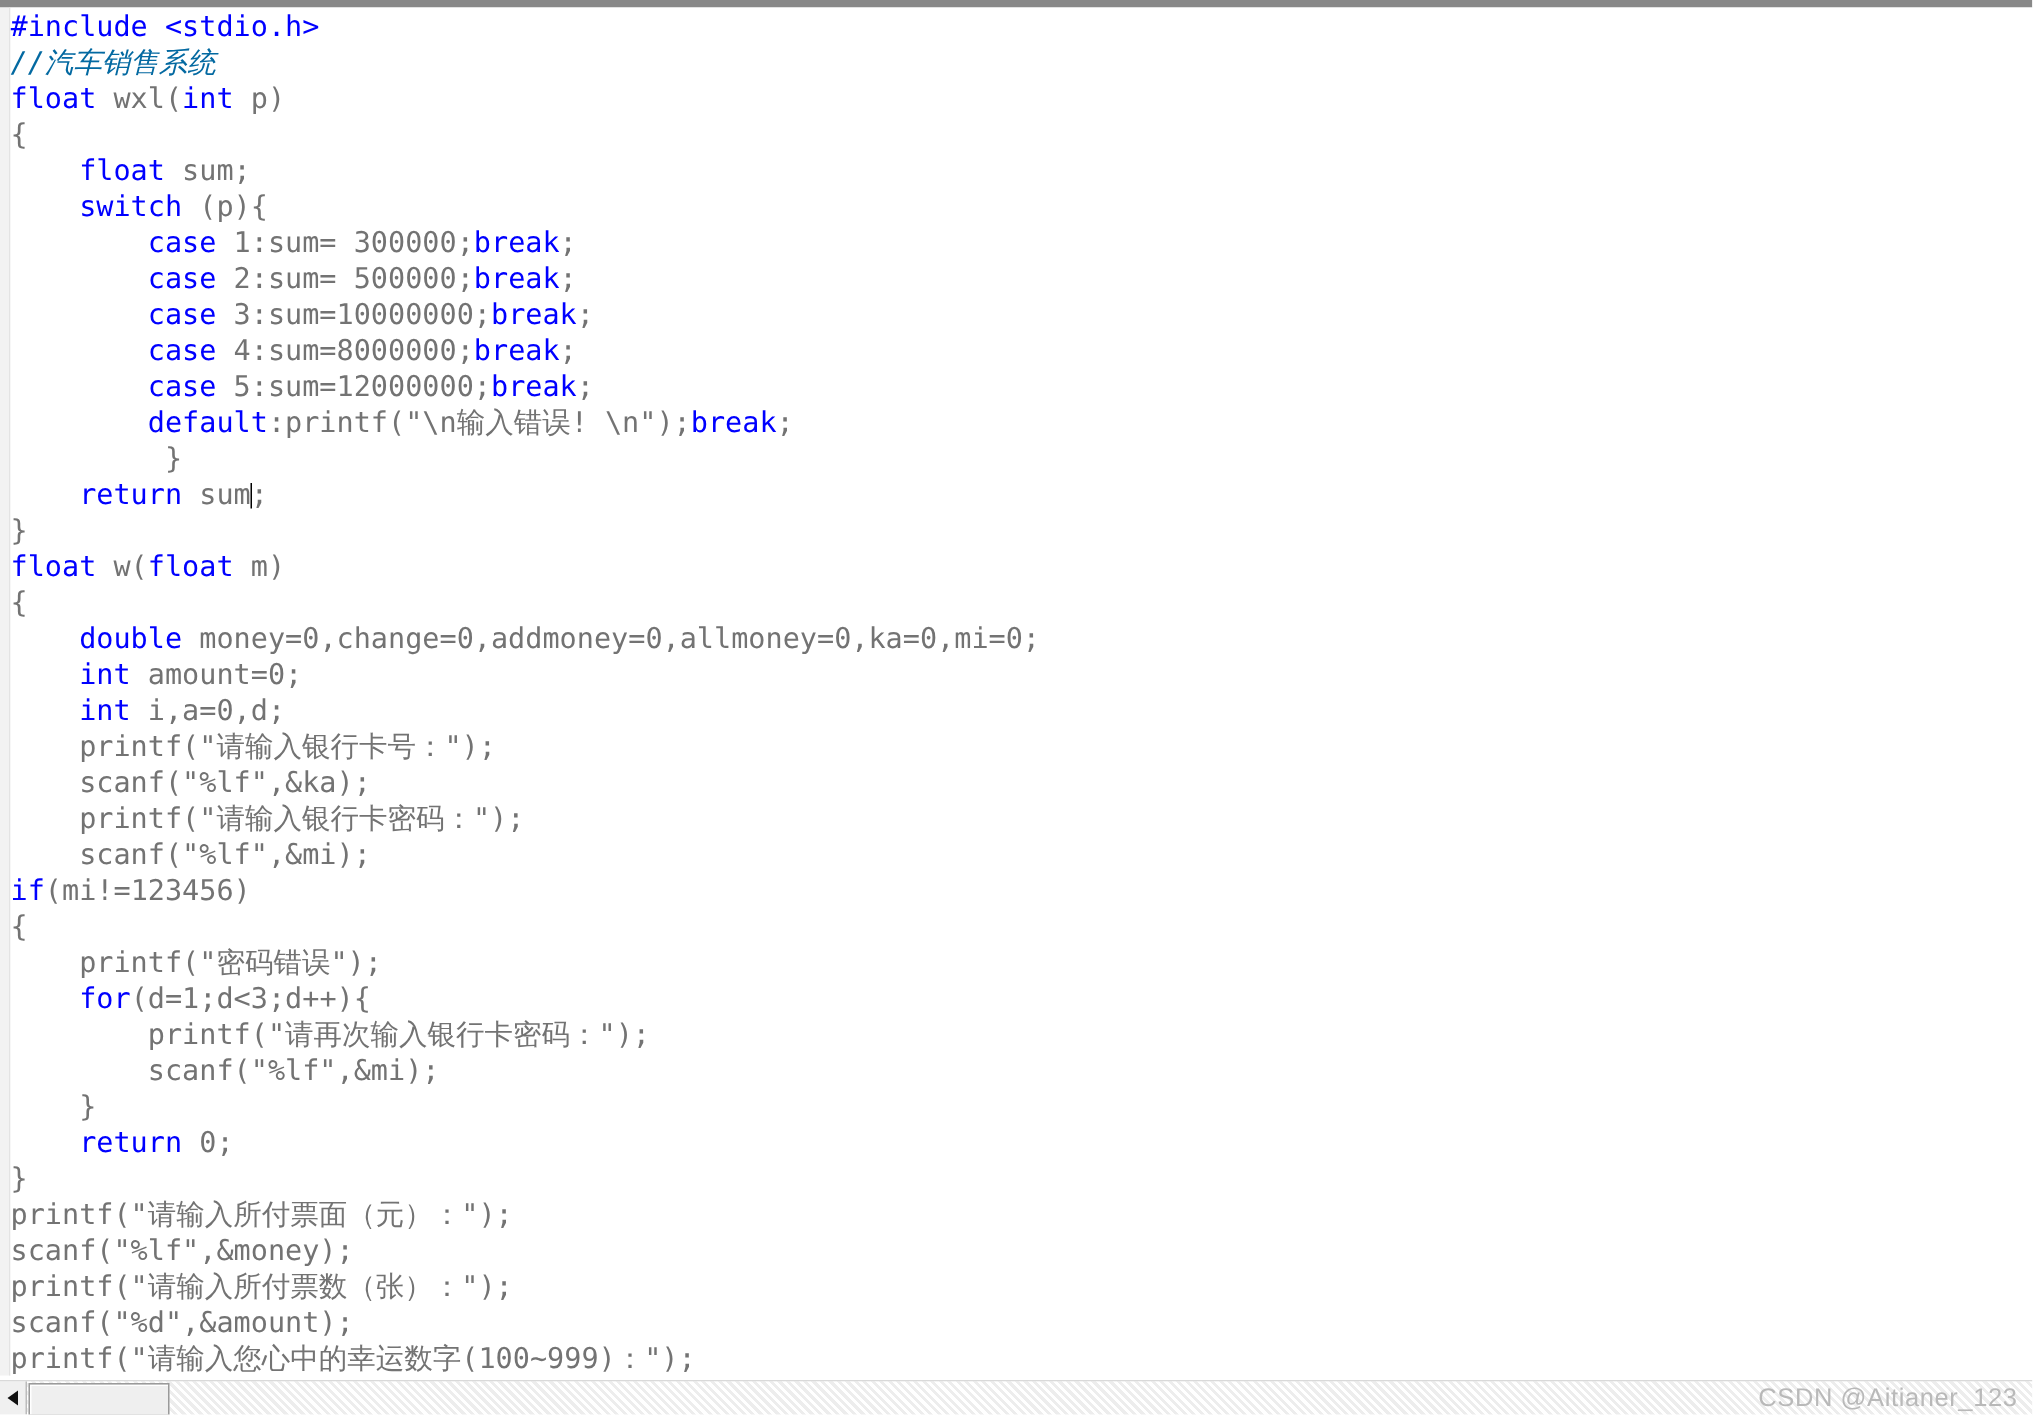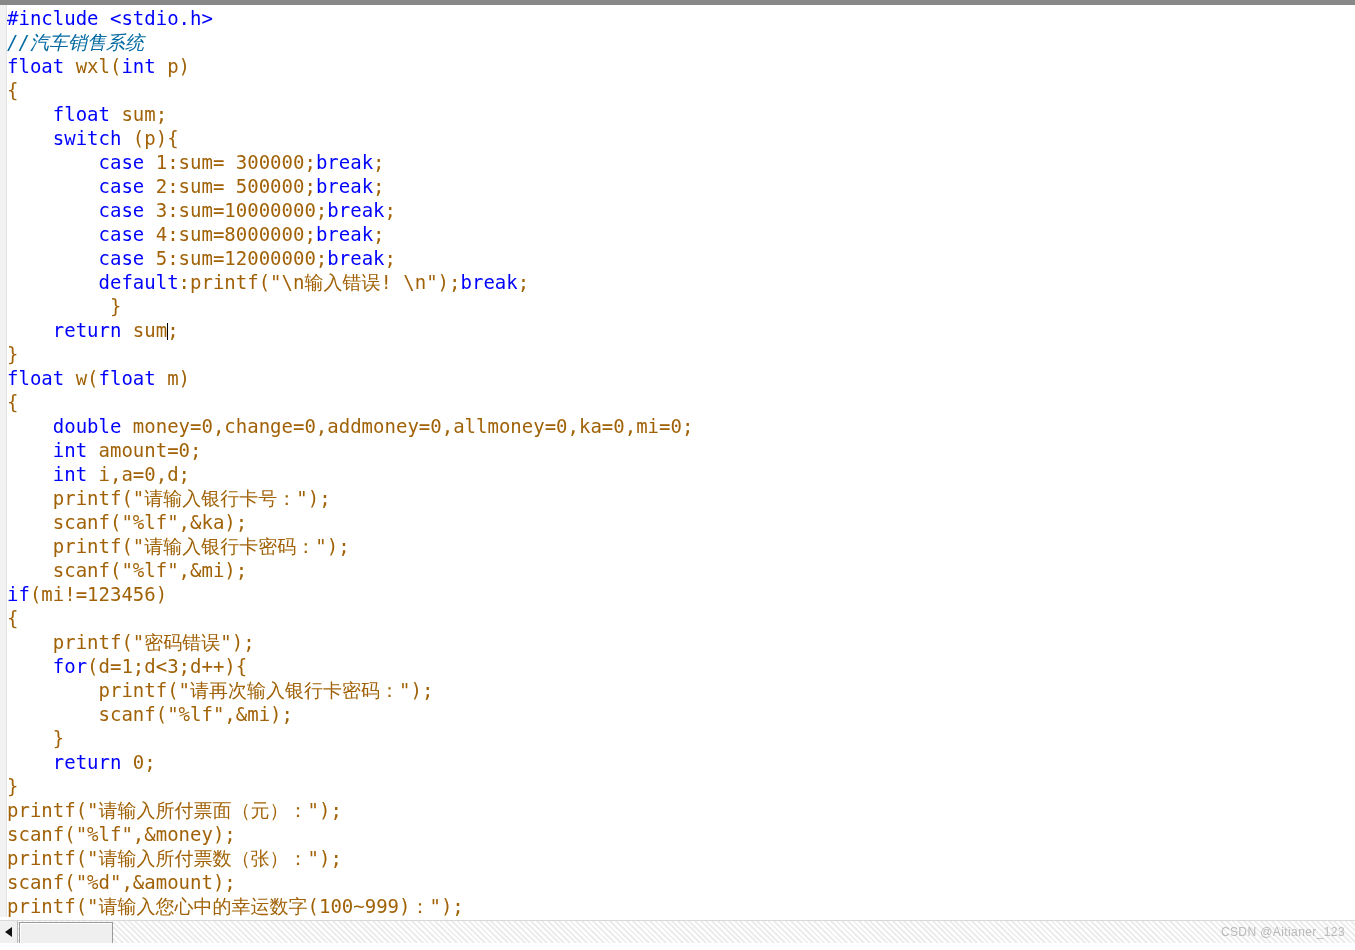--- a/index.html
+++ b/index.html
@@ -53,21 +53,21 @@
     white-space: pre;
     letter-spacing: 0px;
   }
   .ln {
     height: 24px;
     white-space: pre;
     color: #000000;
   }
   .kw      { color: #0000ff; }
   .cmt     { color: #0369a1; font-style: italic; }
-  .plain   { color: #a16207; }
+  .plain   { color: #737373; }
 
   
   .caret {
     display: inline-block;
     width: 1px;
     height: 17px;
     background: #000000;
     vertical-align: -3px;
     margin: 0 -1px 0 0;
   }
@@ -123,21 +123,21 @@
   
   .watermark {
     position: absolute;
     right: 10px;
     top: 920px;
     height: 23px;
     display: flex;
     align-items: center;
     color: #b9b9b9;
     font-family: "Liberation Sans", sans-serif;
-    font-size: 12px;
+    font-size: 17px;
     font-weight: normal;
     letter-spacing: 0.4px;
     white-space: pre;
   }
 </style>
 </head>
 <body>
 
 <div id="screen">
 

